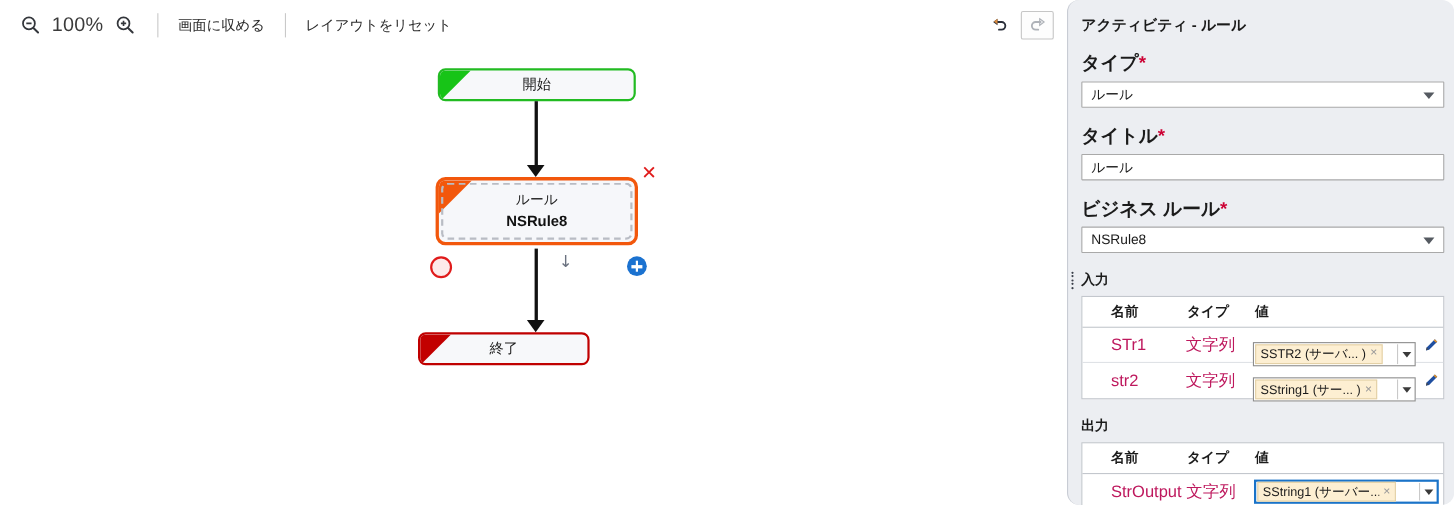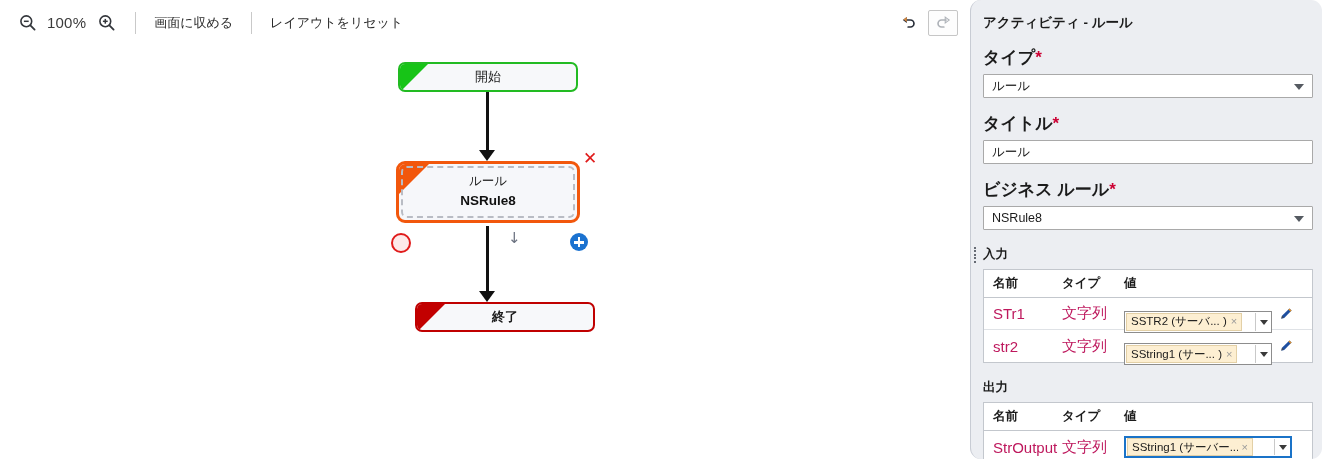--- a/index.html
+++ b/index.html
@@ -50,21 +50,21 @@
     width: 26px; height: 26px;
     display: flex;
     align-items: center;
     justify-content: center;
     cursor: pointer;
     background: transparent;
     border: none;
     padding: 0;
   }
   .zoom-level {
-    font-size: 15px;
+    font-size: 18px;
     color: #3b3b3b;
     padding: 0 7px;
     letter-spacing: .2px;
     white-space: nowrap;
   }
   .tb-sep {
     width: 1px;
     height: 22px;
     background: #c9c9c9;
     margin: 0 16px;
@@ -126,24 +126,23 @@
   .node-start {
     left: 398px; top: 17px;
     width: 180px; height: 30px;
     border: 2px solid #22bb22;
   }
   .node-start .corner {
     border-width: 28px 28px 0 0;
     border-color: #17c417 transparent transparent transparent;
   }
   .node-end {
-    left: 415px; top: 257px;
-    width: 180px; height: 30px;
+    left: 380px; top: 257px;
+    width: 156px; height: 30px;
     border: 2px solid #c00000;
-    font-weight: bold;
   }
   .node-end .corner {
     border-width: 28px 28px 0 0;
     border-color: #c20000 transparent transparent transparent;
   }
   .node-label {
     position: relative;
     z-index: 2;
     font-size: 13px;
     color: #1a1a1a;
@@ -346,21 +345,21 @@
     align-items: center;
     height: 32px;
     border-bottom: 1px solid #dfe2e6;
     box-sizing: border-box;
   }
   .grid-row.head {
     height: 28px;
     border-bottom: 1px solid #c3c7cd;
   }
   .grid-row:last-child { border-bottom: none; }
-  .c-name { width: 78px; padding-left: 9px; box-sizing: border-box; }
+  .c-name { width: 78px; padding-left: 9px; box-sizing: border-box; margin-left: 17px; }
   .c-type { width: 62px; box-sizing: border-box; }
   .c-val  { flex: 1; padding-right: 4px; box-sizing: border-box; display: flex; align-items: center; }
   .grid-row.head .c-name,
   .grid-row.head .c-type,
   .grid-row.head .c-val {
     font-size: 12.5px;
     font-weight: bold;
     color: #1b1b1b;
   }
   .grid-row .c-name,

